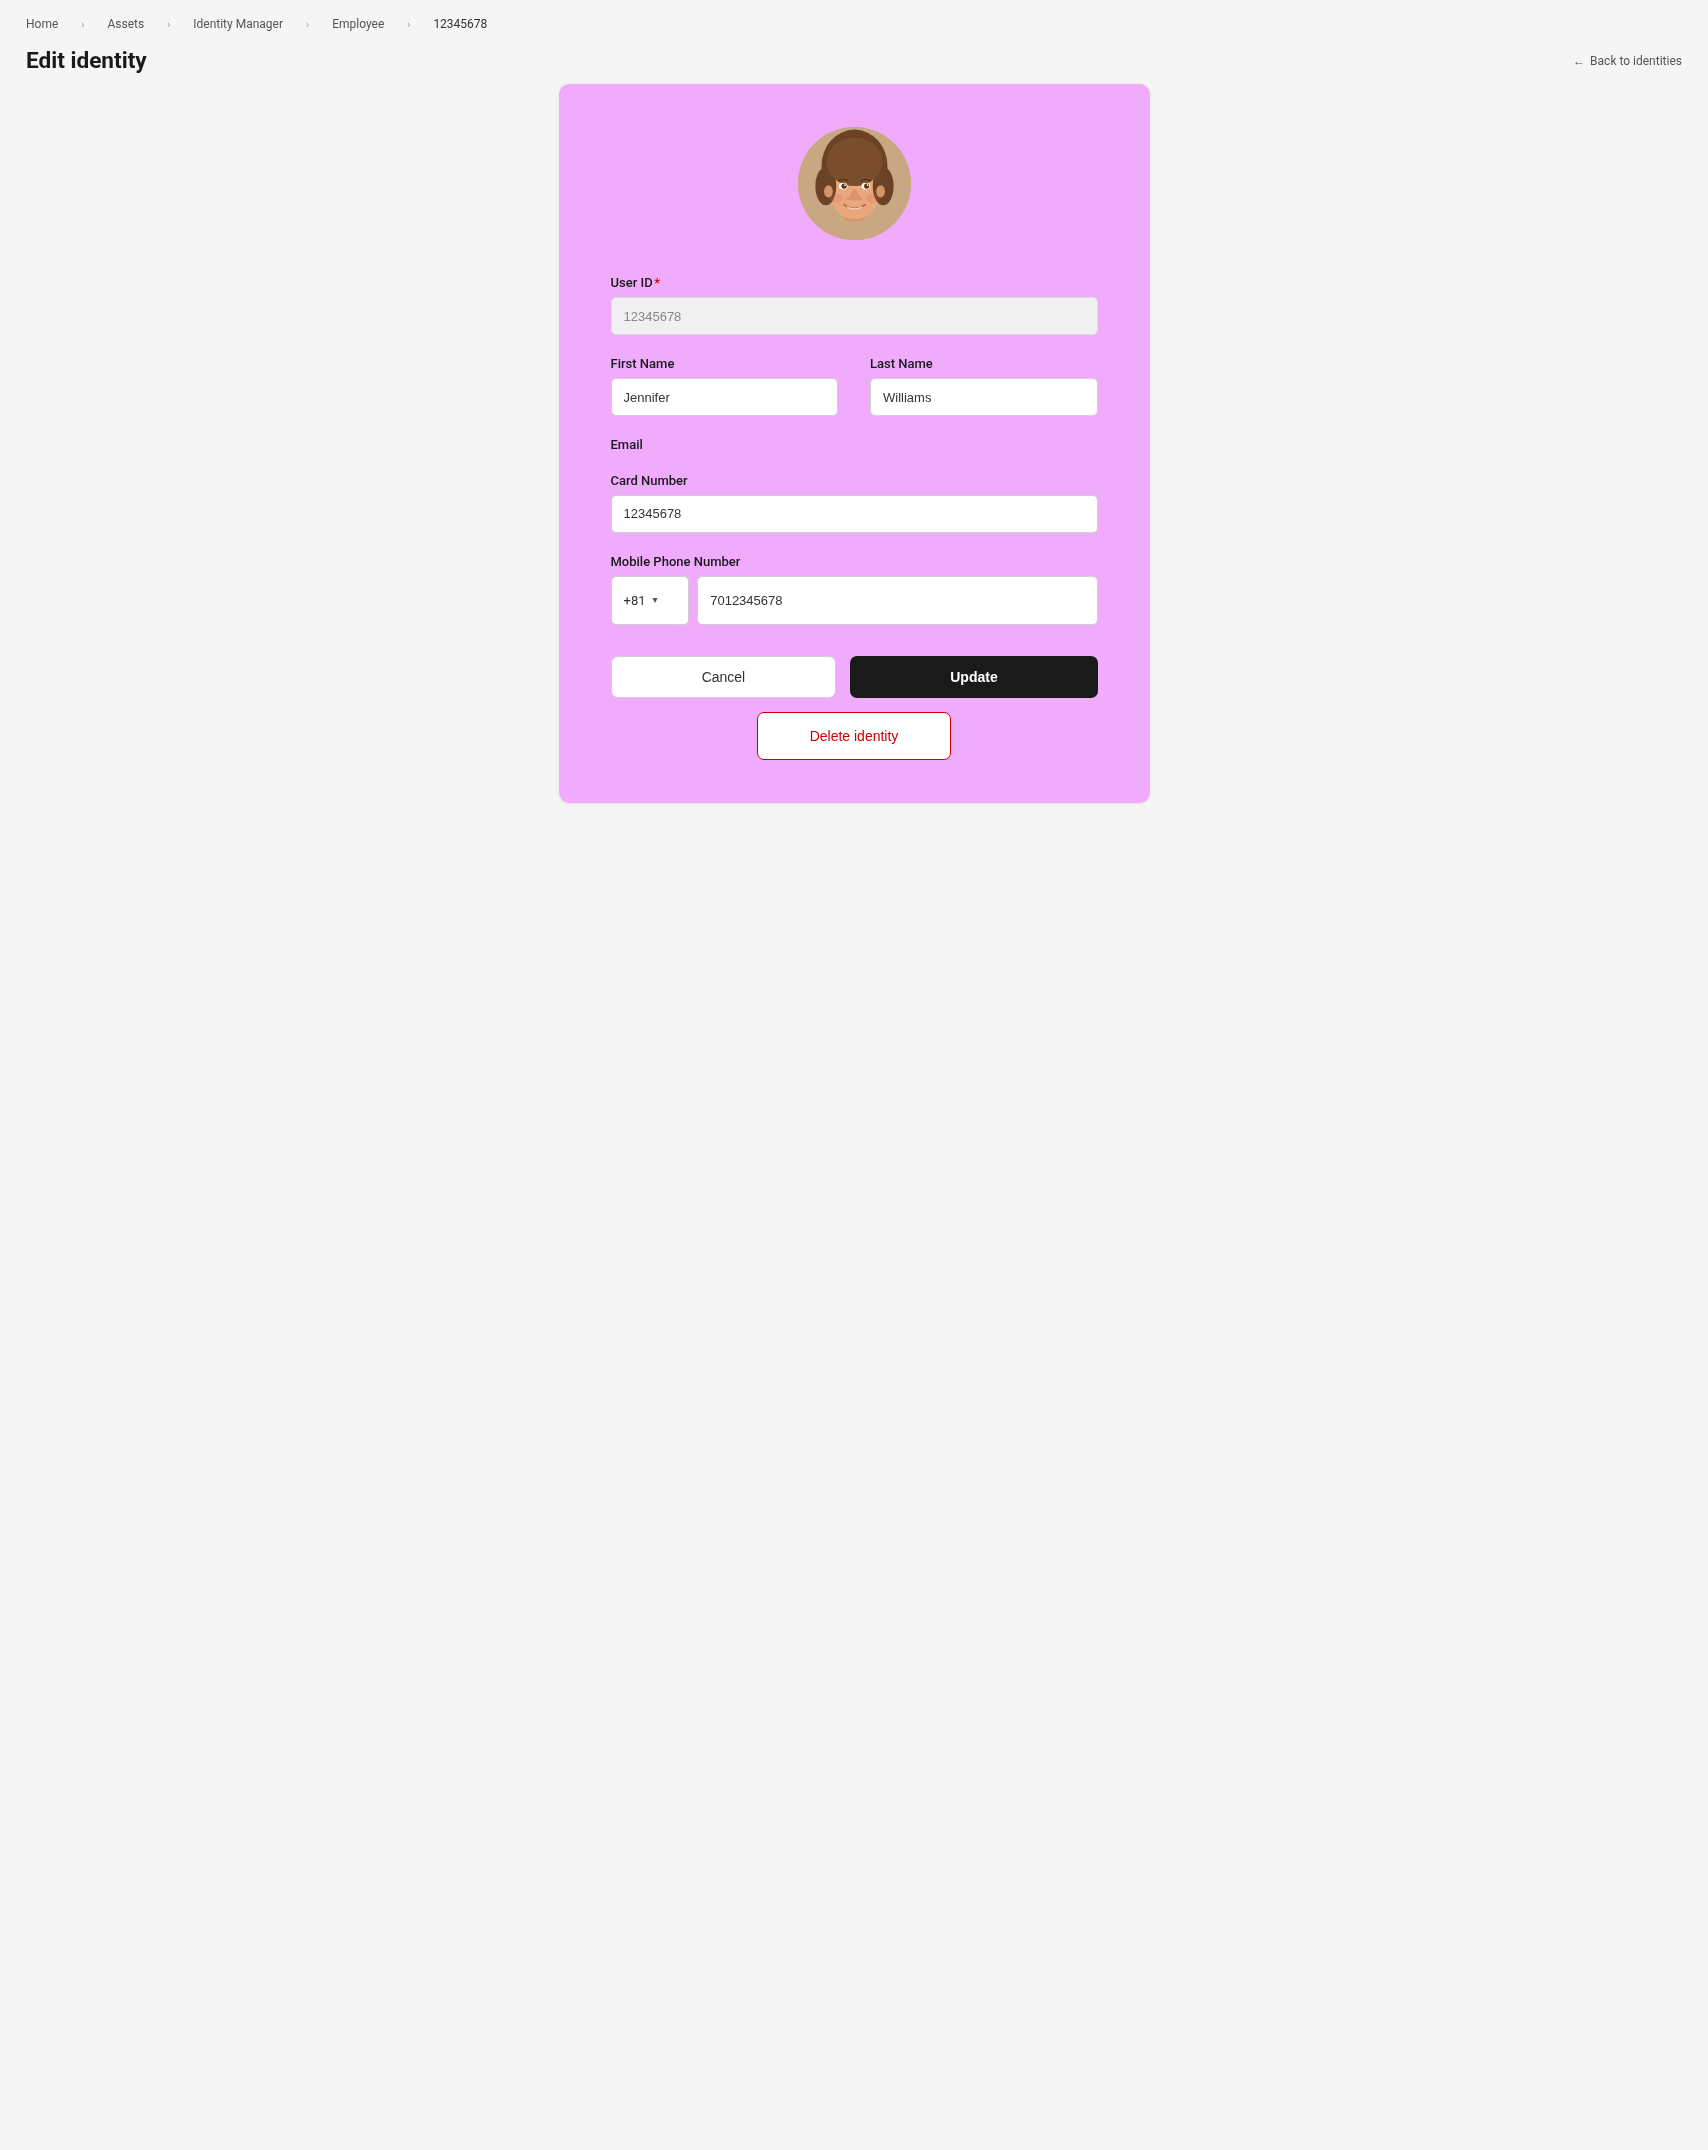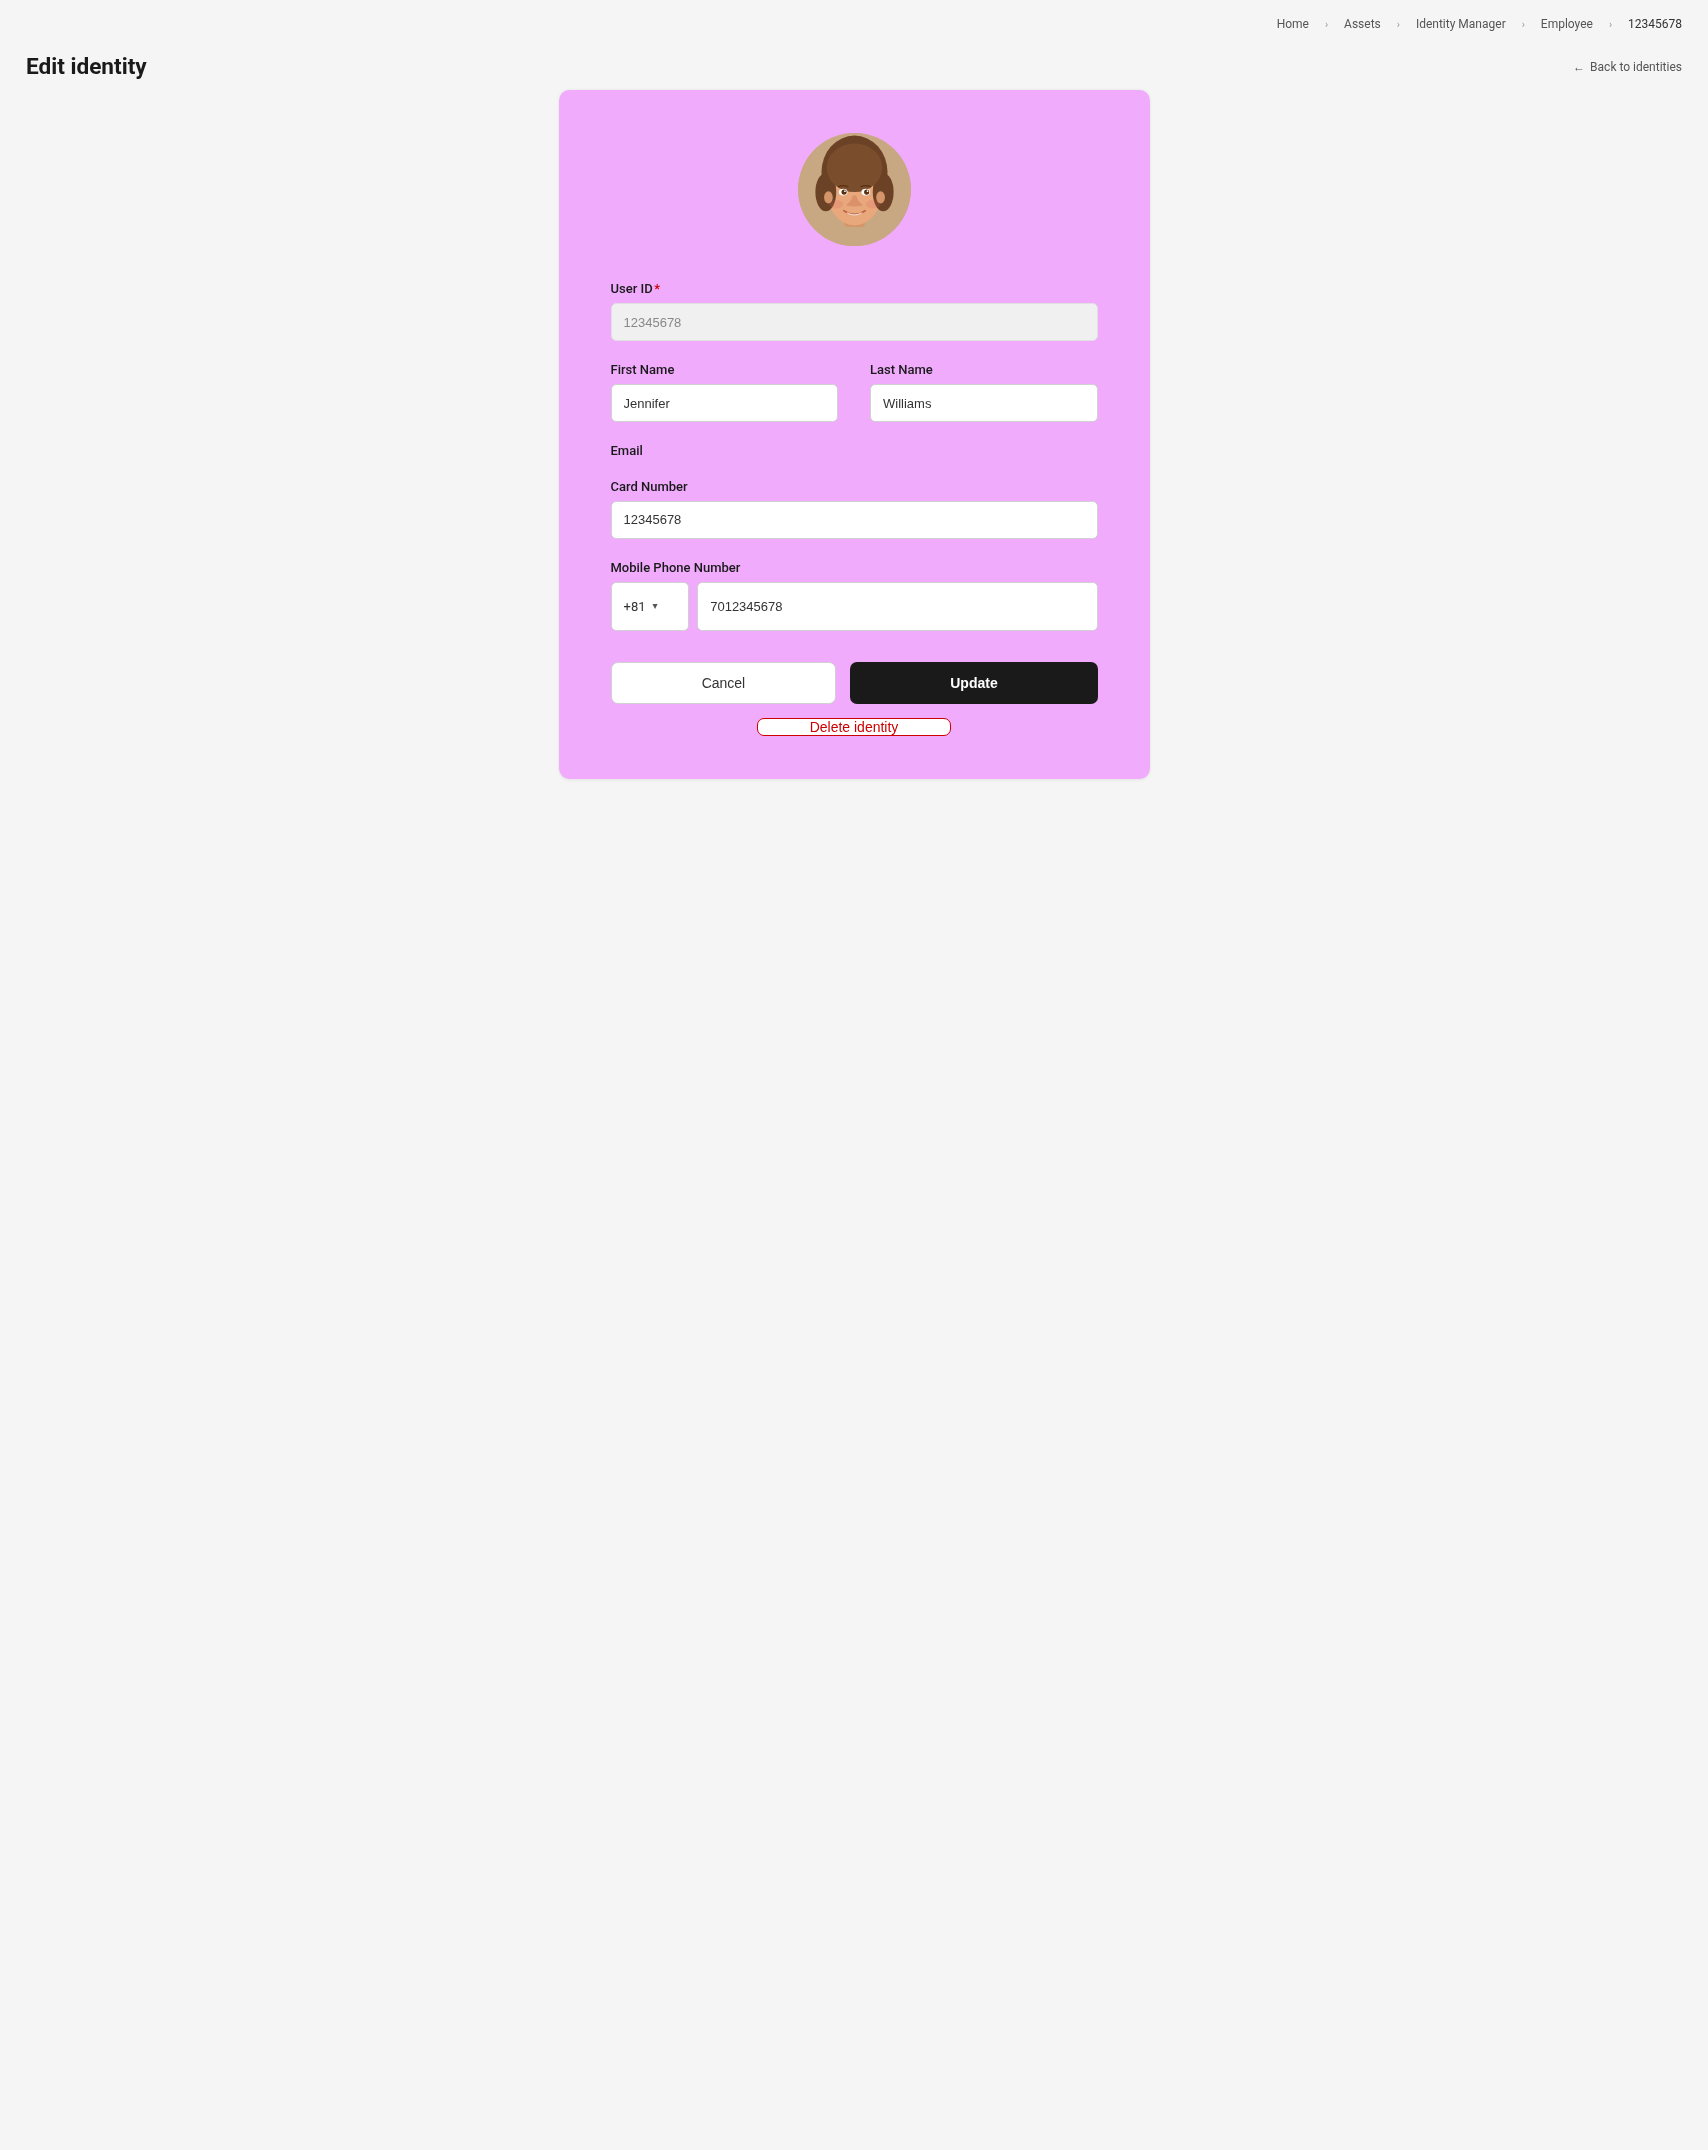--- a/index.html
+++ b/index.html
@@ -12,25 +12,24 @@
       font-family: -apple-system, BlinkMacSystemFont, 'Segoe UI', Roboto, Helvetica, Arial, sans-serif;
       background: #f5f5f5;
       min-height: 100vh;
       padding: 17.4px 26px;
       color: #1a1a1a;
     }
 
     .breadcrumb {
       display: flex;
       align-items: center;
-      gap: 16px;
+      gap: 23px;
       font-size: 12px;
       color: #555;
-      margin-bottom: 22px;
-      justify-content: flex-end;
+      margin-bottom: 16px;
     }
 
     .breadcrumb-separator {
       color: #999;
       font-size: 10.4px;
     }
 
     .breadcrumb-item {
       color: #555;
       cursor: pointer;
@@ -201,21 +200,21 @@
       transition: background 0.2s;
     }
 
     .delete-section {
       display: flex;
       justify-content: center;
       margin-top: 7px;
     }
 
     .btn-delete {
-      padding: 0 52px;
+      padding: 15px 52px;
       border: 1.7px solid #cc0000;
       border-radius: 7px;
       font-size: 14px;
       font-weight: 500;
       color: #cc0000;
       background: #fff;
       cursor: pointer;
       transition: background 0.2s;
     }
   </style>

